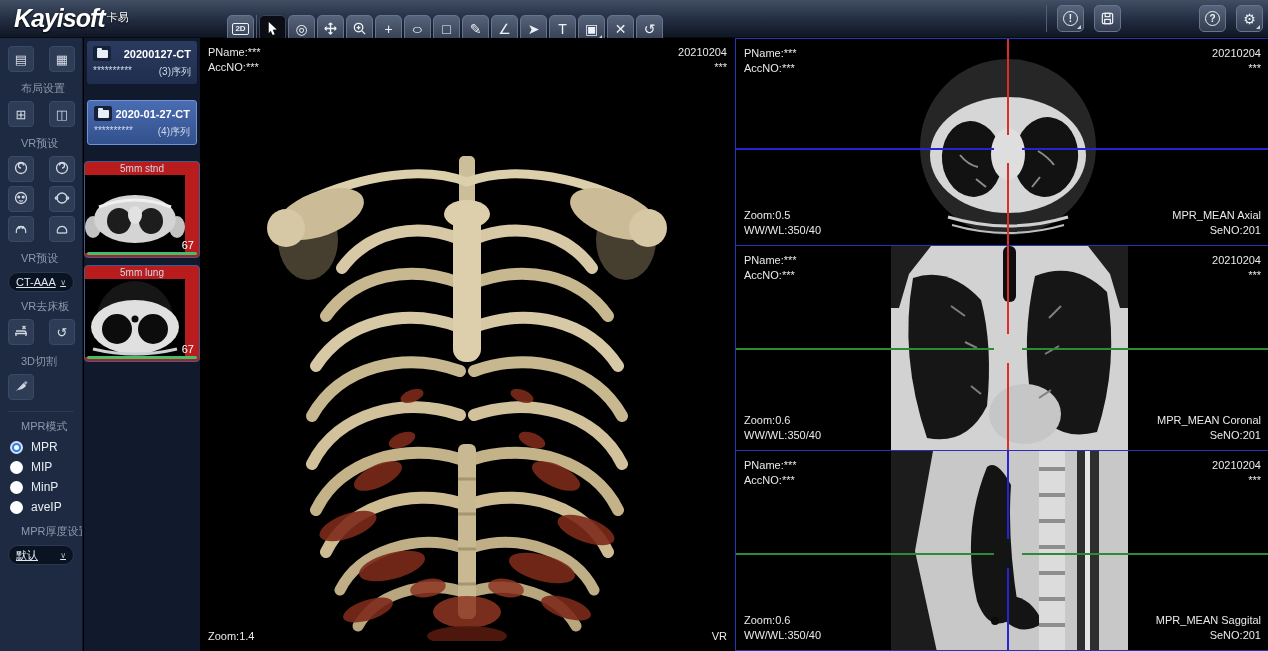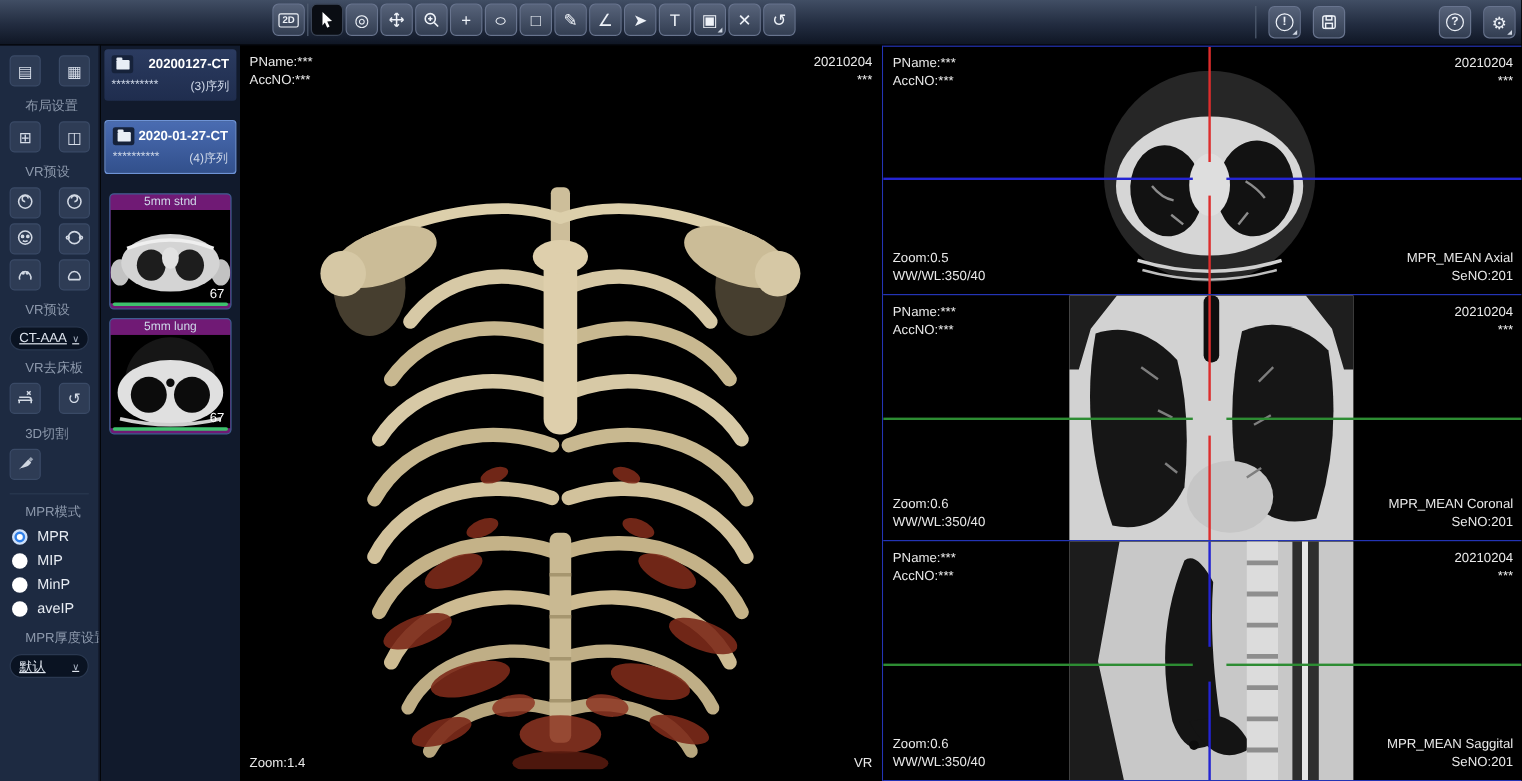--- a/index.html
+++ b/index.html
@@ -7,21 +7,21 @@
   body { font-family:"Liberation Sans", sans-serif; }
   .app { position:relative; width:1268px; height:651px; overflow:hidden; background:#000; }
 
   
   .topbar { position:absolute; left:0; top:0; width:1268px; height:38px;
     background:linear-gradient(180deg,#414e64 0%,#222c40 55%,#0f1624 100%);
     border-bottom:1px solid #070b12; }
   .logo { position:absolute; left:14px; top:4px; color:#fff; font-size:25px; font-weight:800;
     font-style:italic; letter-spacing:-1px; text-shadow:0 1px 2px #000; }
   .logo .suffix { font-size:11px; font-style:normal; font-weight:400; margin-left:2px; vertical-align:6px; letter-spacing:0; }
-  .tools { position:absolute; left:227px; top:3px; display:flex; align-items:center; gap:2px; }
+  .tools { position:absolute; left:227px; top:15px; display:flex; align-items:center; gap:2px; }
   .tools-right-a { position:absolute; left:1046px; top:5px; display:flex; gap:10px; }
   .tools-right-b { position:absolute; right:5px; top:5px; display:flex; gap:10px; }
   .tb-sep { width:1px; height:27px; background:#525e72; }
   .tbtn { position:relative; width:27px; height:27px; border-radius:5px; flex:0 0 auto;
     background:linear-gradient(180deg,#57637a,#333e52); border:1px solid #68748e;
     color:#eef2f8; display:flex; align-items:center; justify-content:center;
     font-size:14px; cursor:pointer; }
   .tbtn.sel { background:#0a0d13; border-color:#3a4456; }
   .tbtn svg { display:block; }
   .glyph-box { font-size:8px; font-weight:bold; border:1px solid #eef2f8; border-radius:2px; padding:1px 2px; line-height:1; }
@@ -54,21 +54,21 @@
   .series { position:absolute; left:84px; top:38px; width:116px; height:613px; background:#111a2c; overflow:hidden; }
   .study { margin:3px 3px 16px; border-radius:3px; padding:5px 6px; cursor:pointer; }
   .study.inactive { background:linear-gradient(180deg,#2b3b60,#1f2d4e); }
   .study.active { background:linear-gradient(180deg,#4a6cb2,#32508c); border:1px solid #6e93d6; }
   .study-row1 { display:flex; align-items:center; justify-content:space-between; }
   .study-title { color:#fff; font-size:11px; font-weight:bold; }
   .folder-box { width:18px; height:15px; background:#16223a; border-radius:2px; display:flex; align-items:center; justify-content:center; }
   .folder { position:relative; width:11px; height:8px; background:#e8eef6; border-radius:1px; }
   .folder::before { content:""; position:absolute; left:0; top:-2px; width:5px; height:2px; background:#e8eef6; border-radius:1px 1px 0 0; }
   .study-row2 { display:flex; justify-content:space-between; margin-top:4px; color:#cfd8e8; font-size:10px; }
-  .thumb { position:relative; width:102px; height:97px; margin:7px auto 0; background:#701a75;
+  .thumb { position:relative; width:116px; height:97px; margin:7px auto 0; background:#b91c1c;
     border:1px solid #3f5d90; border-radius:4px; overflow:hidden; cursor:pointer; }
   .thumb.sel { border-color:#93b6ee; box-shadow:0 0 5px #4d79c2; }
   .thumb-label { position:absolute; top:1px; left:0; right:0; text-align:center; color:#cfd8e8; font-size:10px; z-index:3; }
   .thumb-num { position:absolute; bottom:6px; right:5px; color:#fff; font-size:11px; z-index:3; }
   .thumb-img { position:absolute; left:0; top:13px; width:100px; height:78px; }
   .thumb-progress { position:absolute; left:2px; right:2px; bottom:2px; height:3px; background:#3ec06d; border-radius:2px; z-index:3; }
 
   
   .vr-view { position:absolute; left:200px; top:38px; width:535px; height:613px; background:#000; overflow:hidden; }
   .mpr-col { position:absolute; left:735px; top:38px; width:533px; height:613px; border-left:1px solid #2334b5; }
@@ -87,20 +87,21 @@
   .c-red { background:#dd2c2c; } .c-blue { background:#2424d2; } .c-green { background:#2d8c33; }
 
   .vr-svg { position:absolute; left:60px; top:106px; width:415px; height:497px; z-index:1; }
 </style>
 </head>
 <body>
 
 <div class="app">
 
   <header class="topbar">
+    <div class="logo"><span>Kayisoft</span><span class="suffix">卡易</span></div>
 
     <div class="tools">
       <button class="tbtn">
           <span class="glyph-box">2D</span>
         </button>
       <div class="tb-sep"></div>
       <button class="tbtn sel">
           <span>
             <svg width="15" height="15" viewBox="0 0 16 16">
               <path d="M4,1 L12.5,9 L8.2,9.4 L10.3,14 L8.2,15 L6.1,10.4 L4,13 Z" fill="#fff"></path>

